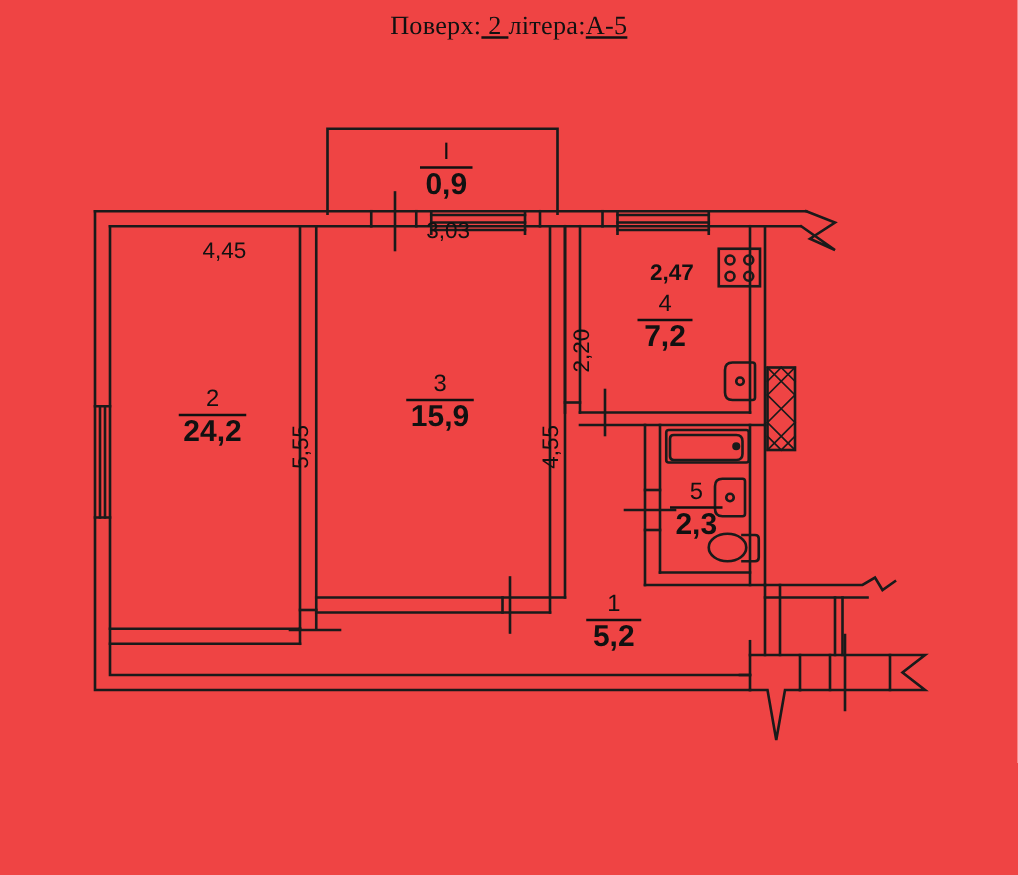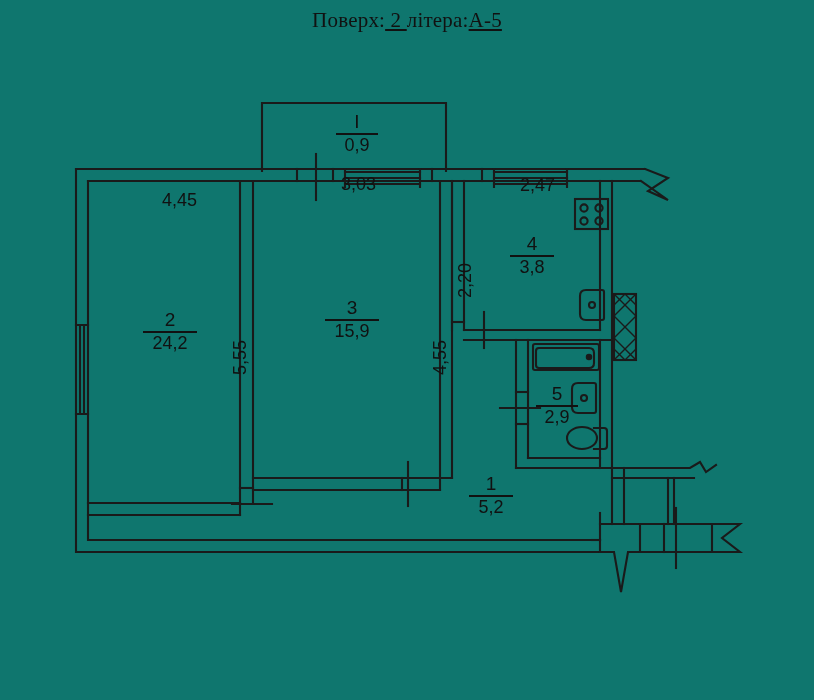--- a/index.html
+++ b/index.html
@@ -11,21 +11,21 @@
     width: 814px;
     height: 700px;
     position: relative;
     font-family: "Liberation Serif", serif;
     overflow: hidden;
   }
   #plan-root {
     position: relative;
     width: 814px;
     height: 700px;
-    background: #0f766e;
+    background: #ef4444;
   }
   .title-bar {
     position: absolute;
     top: 8px;
     left: 0;
     width: 814px;
     text-align: center;
     font-family: "Liberation Serif", serif;
     font-size: 21px;
     color: #111111;
@@ -57,22 +57,23 @@
     padding: 0 7px 1px 7px;
   }
   .room-label .rule {
     display: block;
     height: 2px;
     background: #111111;
     margin: 0 auto;
   }
   .room-label .area {
     display: block;
-    font-size: 18px;
+    font-size: 24px;
     padding: 1px 7px 0 7px;
+    font-weight: bold;
   }
   .dim {
     position: absolute;
     font-family: "Liberation Sans", sans-serif;
     font-size: 18px;
     color: #111111;
     white-space: nowrap;
   }
   .dim.vert {
     transform-origin: left top;
@@ -282,46 +283,46 @@
 
   <div class="room-label" style="left:312px; top:298px; width:80px;">
     <span class="num">3</span>
     <span class="rule" style="width:54px;"></span>
     <span class="area">15,9</span>
   </div>
 
   <div class="room-label" style="left:501px; top:234px; width:62px;">
     <span class="num">4</span>
     <span class="rule" style="width:44px;"></span>
-    <span class="area">3,8</span>
+    <span class="area">7,2</span>
   </div>
 
   <div class="room-label" style="left:528px; top:384px; width:58px;">
     <span class="num">5</span>
     <span class="rule" style="width:42px;"></span>
-    <span class="area">2,9</span>
+    <span class="area">2,3</span>
   </div>
 
   <div class="room-label" style="left:460px; top:474px; width:62px;">
     <span class="num">1</span>
     <span class="rule" style="width:44px;"></span>
     <span class="area">5,2</span>
   </div>
 
   <div class="room-label" style="left:328px; top:112px; width:58px;">
     <span class="num">I</span>
     <span class="rule" style="width:42px;"></span>
     <span class="area">0,9</span>
   </div>
 
   <div class="dim" style="left:162px; top:190px;">4,45</div>
 
   <div class="dim" style="left:341px; top:174px;text-align:right;">3,03</div>
 
-  <div class="dim" style="left:520px; top:175px;">2,47</div>
+  <div class="dim" style="left:520px; top:208px;font-weight:bold;">2,47</div>
 
   <div class="dim vert" style="left:230px; top:375px;">5,55</div>
 
   <div class="dim vert" style="left:430px; top:375px;">4,55</div>
 
   <div class="dim vert" style="left:455px; top:298px;">2,20</div>
 
 </div>
 
 </body></html>

